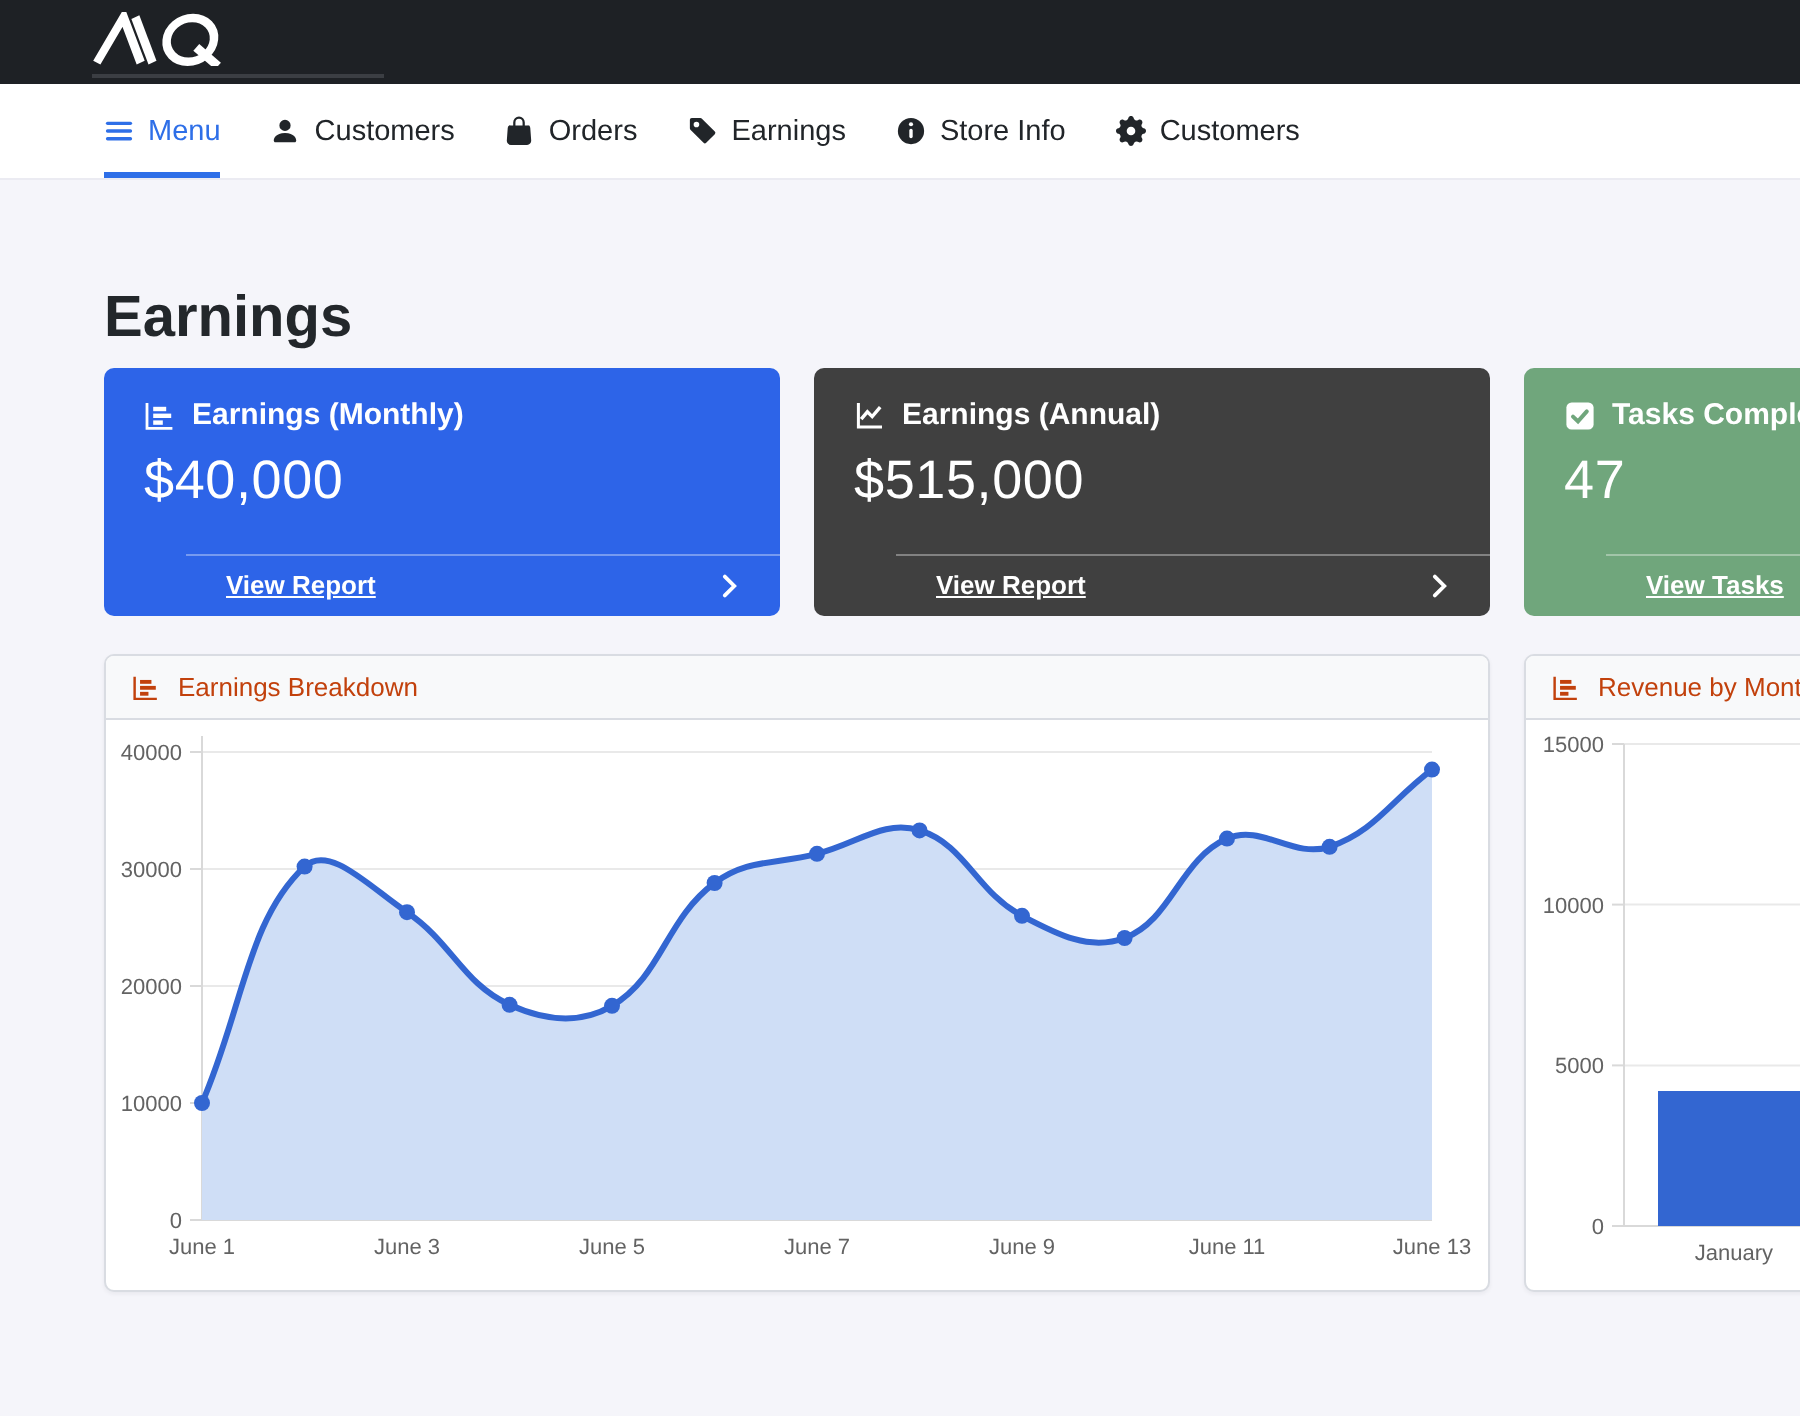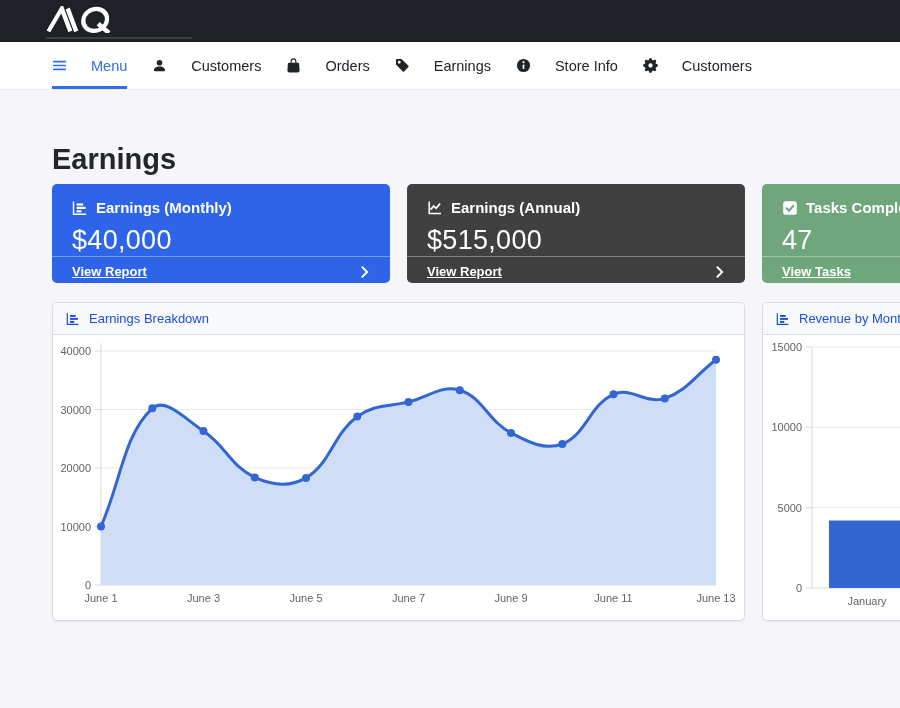--- a/index.html
+++ b/index.html
@@ -12,44 +12,44 @@
     font-family:"Liberation Sans","DejaVu Sans",sans-serif;color:#212529;
   }
   
   .topbar{height:42px;background:var(--topbar);position:relative;}
   .brand{position:absolute;left:46px;top:6px;cursor:pointer;}
   .brand svg{display:block;height:27px;}
   .brand-underline{position:absolute;left:0;top:31px;width:146px;height:2px;background:#3b3e43;}
   
   .navbar{height:48px;background:#fff;border-bottom:1px solid #ebebf2;
     display:flex;align-items:stretch;gap:25px;padding-left:52px;}
-  .nav-item{display:flex;align-items:center;gap:24px;font-size:14.5px;color:#212529;
+  .nav-item{display:flex;align-items:center;gap:7px;font-size:14.5px;color:#212529;
     border-bottom:3px solid transparent;padding-top:3px;cursor:pointer;white-space:nowrap;}
   .nav-item svg{width:15px;height:15px;flex:none;}
   .nav-item.active{color:var(--accent);border-bottom-color:var(--accent);}
   
   .content{padding-left:52px;}
   h1.page-title{font-size:29px;line-height:34px;margin:52px 0 8px;color:#23272b;font-weight:700;}
   .cards-row{display:flex;gap:17px;width:1200px;}
-  .card{width:338px;height:99px;border-radius:5px;color:#fff;display:flex;flex-direction:column;}
+  .card{width:338px;height:124px;border-radius:5px;color:#fff;display:flex;flex-direction:column;}
   .card-head{padding:15px 20px 0;}
   .card-title-row{display:flex;align-items:center;gap:8px;font-size:15px;font-weight:700;}
   .card-title-row svg{width:16px;height:16px;flex:none;}
   .card-value{font-size:27px;font-weight:400;margin-top:9px;letter-spacing:.3px;}
   .card-footer{margin-top:auto;border-top:1px solid rgba(255,255,255,.35);
     padding:7px 20px 8px;display:flex;justify-content:space-between;align-items:center;
-    font-size:13px;font-weight:700;color:#fff;cursor:pointer;text-decoration:none;}
+    font-size:13px;font-weight:700;color:#fff;cursor:pointer;text-decoration:none;margin-left:41px;}
   .card-footer .label{text-decoration:underline;}
   .card-footer svg{width:10px;height:12px;flex:none;}
   
   .charts-row{display:flex;gap:17px;margin-top:19px;width:1500px;}
   .panel{width:693px;background:#fff;border:1px solid #d9dce2;border-radius:5px;
     overflow:hidden;box-shadow:0 1px 2px rgba(33,40,50,.06);}
   .panel-header{background:#f8f9fa;border-bottom:1px solid #d9dce2;padding:8px 13px;
-    display:flex;align-items:center;gap:9px;font-size:13px;color:#1d4ed8;}
+    display:flex;align-items:center;gap:9px;font-size:13px;color:#c2410c;}
   .panel-header svg{width:14px;height:14px;flex:none;}
   .panel-body{height:285px;}
   svg.chart{display:block;width:691px;height:285px;font-family:"Liberation Sans",sans-serif;}
   svg.chart text{font-size:11px;fill:#636363;}
 </style>
 </head>
 <body>
 
 <div>
 

